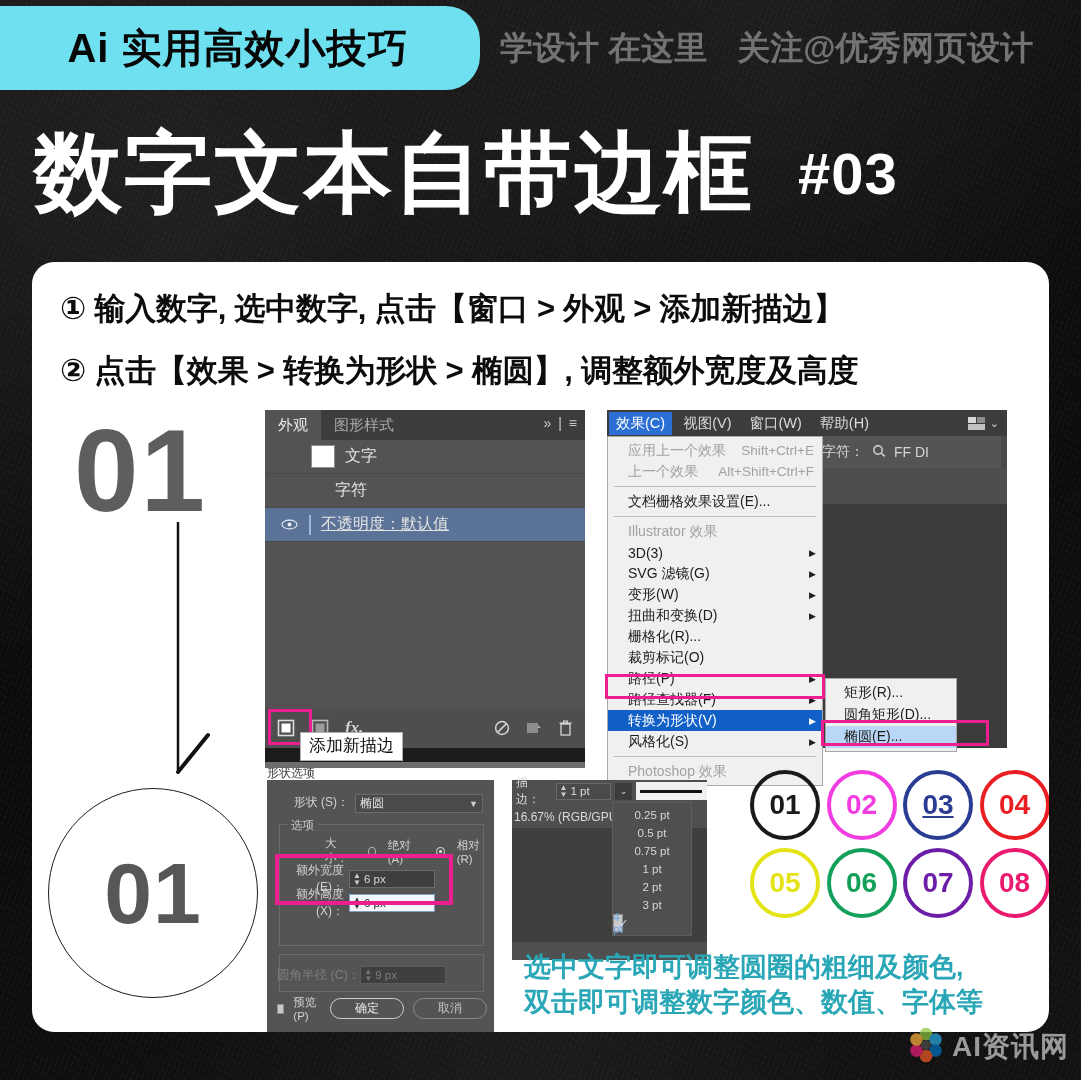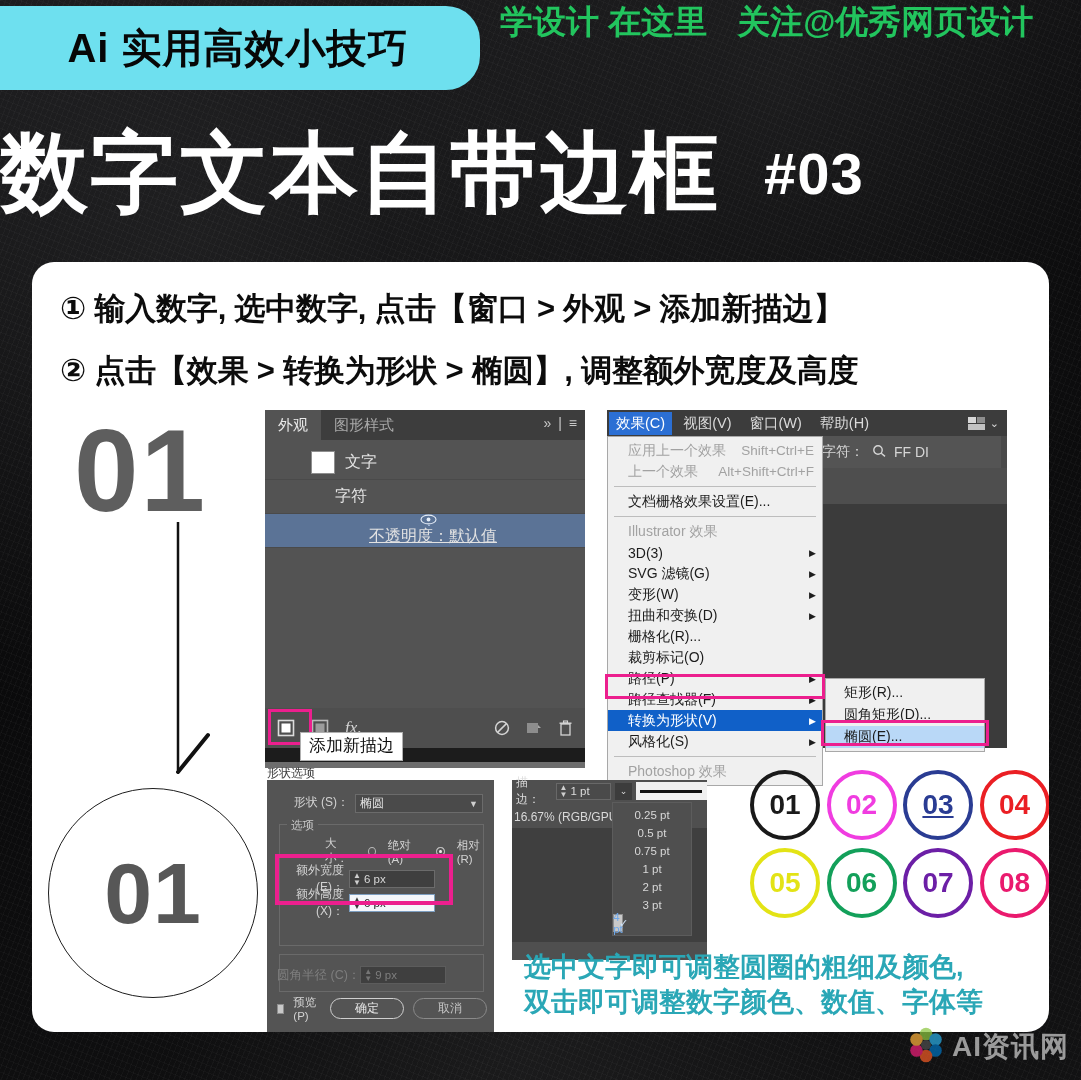--- a/index.html
+++ b/index.html
@@ -30,28 +30,28 @@
     border-radius: 0 34px 34px 0;
     display: flex; align-items: center; justify-content: center;
     padding-left: 12px;
   }
   #badge-text {
     font-size: 40px; font-weight: 700; color: #070707;
     letter-spacing: 1px; white-space: nowrap;
   }
   #header-right {
     position: absolute; left: 500px; top: 0; height: 96px;
-    display: flex; gap: 30px;
-    color: #22c55e; font-size: 33px; font-weight: 700; white-space: nowrap;
+    display: flex; align-items: center; gap: 30px;
+    color: #737373; font-size: 33px; font-weight: 700; white-space: nowrap;
   }
 
   
   #title-row {
     position: absolute; left: 0; top: 108px; width: 1081px; height: 130px;
-    display: flex; align-items: center; 
+    display: flex; align-items: center; padding-left: 34px;
   }
   #main-title {
     color: #ffffff; font-size: 88px; font-weight: 700;
     letter-spacing: 2px; line-height: 1; white-space: nowrap;
   }
   #title-num {
     color: #ffffff; font-size: 58px; font-weight: 700;
     margin-left: 44px; letter-spacing: 1px;
   }
 
@@ -97,36 +97,36 @@
   }
   #ap-tabs .tab {
     height: 30px; padding: 0 13px; display: flex; align-items: center; font-size: 15px;
   }
   #ap-tabs .tab.active { background: #535353; color: #e9e9e9; }
   #ap-tabs .tab.inactive { color: #a9a9a9; }
   #ap-tab-ctrls {
     position: absolute; right: 8px; top: 5px; display: flex; align-items: center;
     gap: 7px; color: #c9c9c9; font-size: 14px;
   }
-  #ap-list { position: relative; height: 252px; background: #535353; padding-top: 6px; }
+  #ap-list { position: relative; height: 252px; background: #535353; }
   .ap-row {
     height: 34px; display: flex; align-items: center;
     border-bottom: 1px solid #4a4a4a; padding-left: 6px;
   }
   .ap-row .eye-col { width: 36px; display: flex; justify-content: center; }
   .ap-row .lbl { font-size: 16px; color: #e2e2e2; padding-left: 10px; }
-  .ap-row.selected { background: #5b7396; flex-direction: column; }
+  .ap-row.selected { background: #5b7396; }
   .ap-row.selected .lbl { text-decoration: underline; }
   .swatch-white {
     width: 24px; height: 23px; background: #ffffff; border: 1px solid #8e8e8e;
     margin-left: 4px;
   }
   #ap-toolbar {
     position: absolute; bottom: 0; left: 0; width: 320px; height: 40px;
-    background: #4e4e4e; display: flex; align-items: center; padding: 0 12px; gap: 16px;
+    background: #4e4e4e; display: flex; align-items: center; padding: 0 12px; gap: 16px; font-weight: bold;
   }
   #ap-toolbar .sp { flex: 1; }
   .tb-ico { color: #d5d5d5; font-size: 17px; display: flex; align-items: center; }
   #addstroke-hl {
     position: absolute; left: 3px; bottom: 3px; width: 44px; height: 36px;
     border: 3px solid #ec1f8e;
   }
   #tooltip-addstroke {
     position: absolute; left: 268px; top: 470px;
     background: #ffffff; color: #111; font-size: 17px;
@@ -175,21 +175,21 @@
   .em-item.dim { color: #a2a2a2; }
   .em-item .sc { margin-left: auto; padding-left: 14px; font-size: 13.5px; }
   .em-item .arw { position: absolute; right: 6px; font-size: 9px; }
   .em-item.sel { background: #1060c8; color: #ffffff; }
   .em-sep { height: 1px; background: #bdbdbd; margin: 4px 6px; }
   #sel-hl {
     position: absolute; left: -2px; width: 220px; height: 25px;
     border: 3px solid #ec1f8e; top: 0;
   }
   #submenu {
-    position: absolute; left: 218px; top: 268px; width: 160px;
+    position: absolute; left: 218px; top: 268px; width: 132px;
     background: #f0f0f0; color: #1c1c1c; border: 1px solid #a8a8a8; padding: 3px 0;
   }
   .sm-item { height: 22px; display: flex; align-items: center; padding: 0 8px 0 18px; font-size: 14px; }
   .sm-item.sel { background: #b9d8f7; }
   #sub-hl {
     position: absolute; left: 214px; top: 310px; width: 168px; height: 26px;
     border: 3px solid #ec1f8e;
   }
 
   

